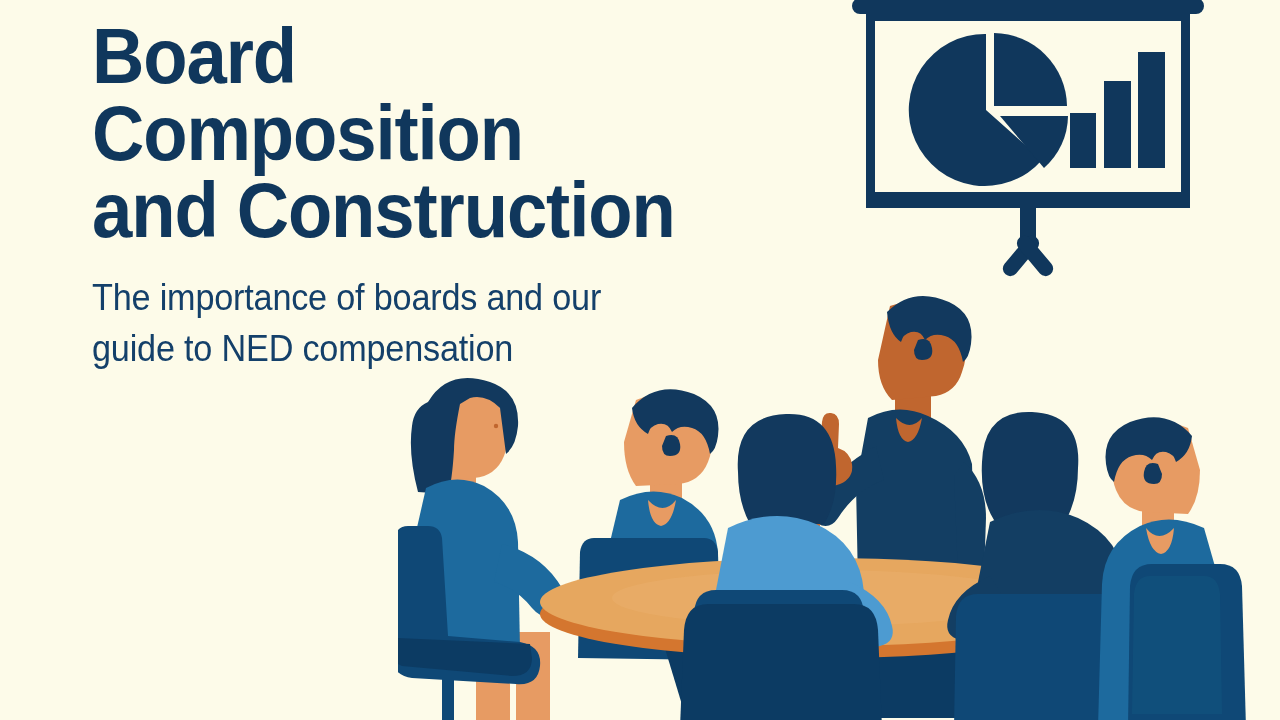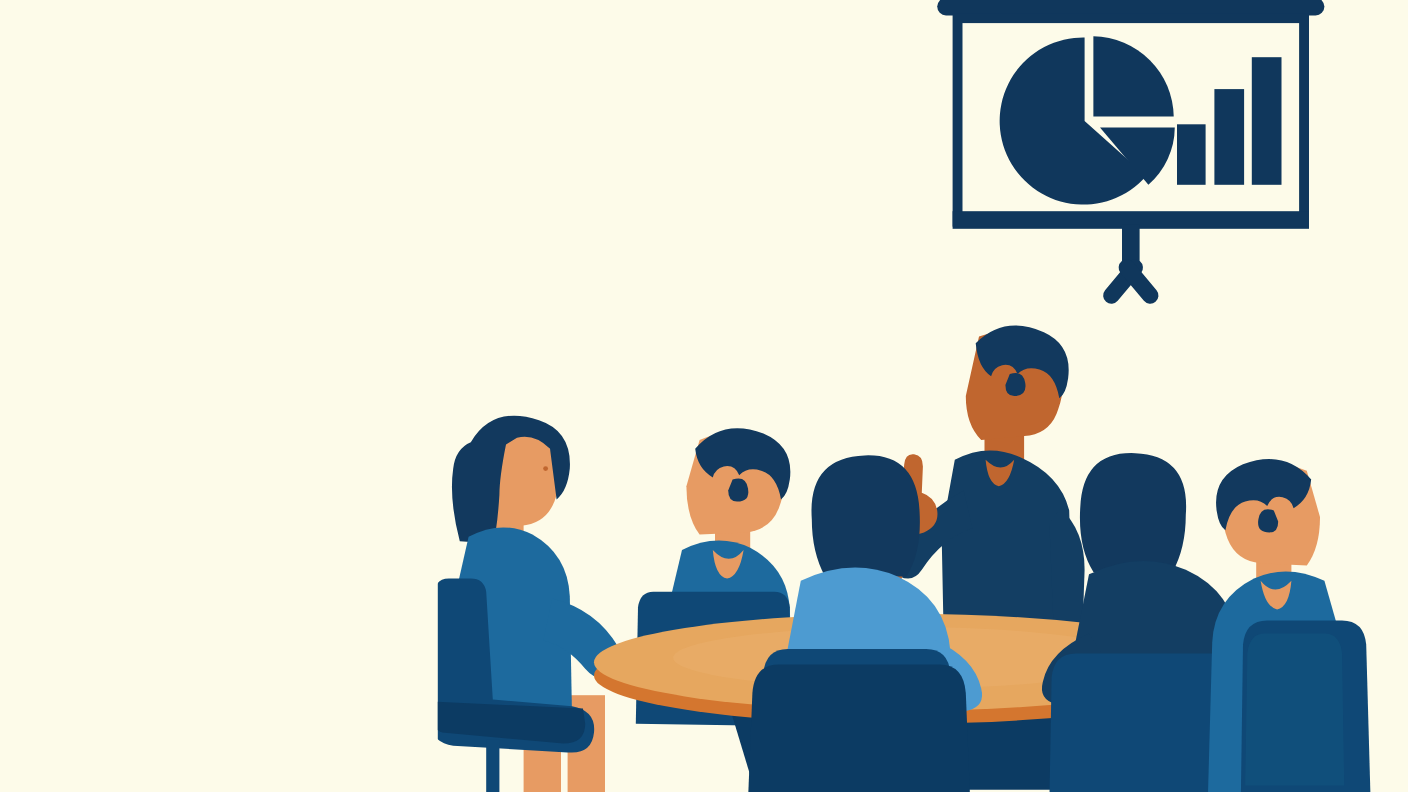--- a/index.html
+++ b/index.html
@@ -39,20 +39,27 @@
   
   .art{position:absolute;}
   #board-svg{left:848px;top:-4px;width:360px;height:300px;z-index:30;}
   #people-svg{left:398px;top:276px;width:890px;height:452px;z-index:20;}
 </style>
 </head>
 <body>
 
 <div id="stage">
 
+  <div class="text-block">
+    <h1 class="headline">Board
+Composition
+and Construction</h1>
+    <p class="subhead">The importance of boards and our
+guide to NED compensation</p>
+  </div>
 
   <svg class="art" id="board-svg" viewBox="0 0 360 300">
     <g fill="#10375C">
 
       <rect x="4" y="2" width="352" height="16" rx="8"></rect>
 
       <rect x="18" y="16" width="324" height="196" fill="#10375C"></rect>
       <rect x="27" y="25" width="306" height="178" fill="#FDFBE9"></rect>
 
       <rect x="18" y="196" width="324" height="14"></rect>

